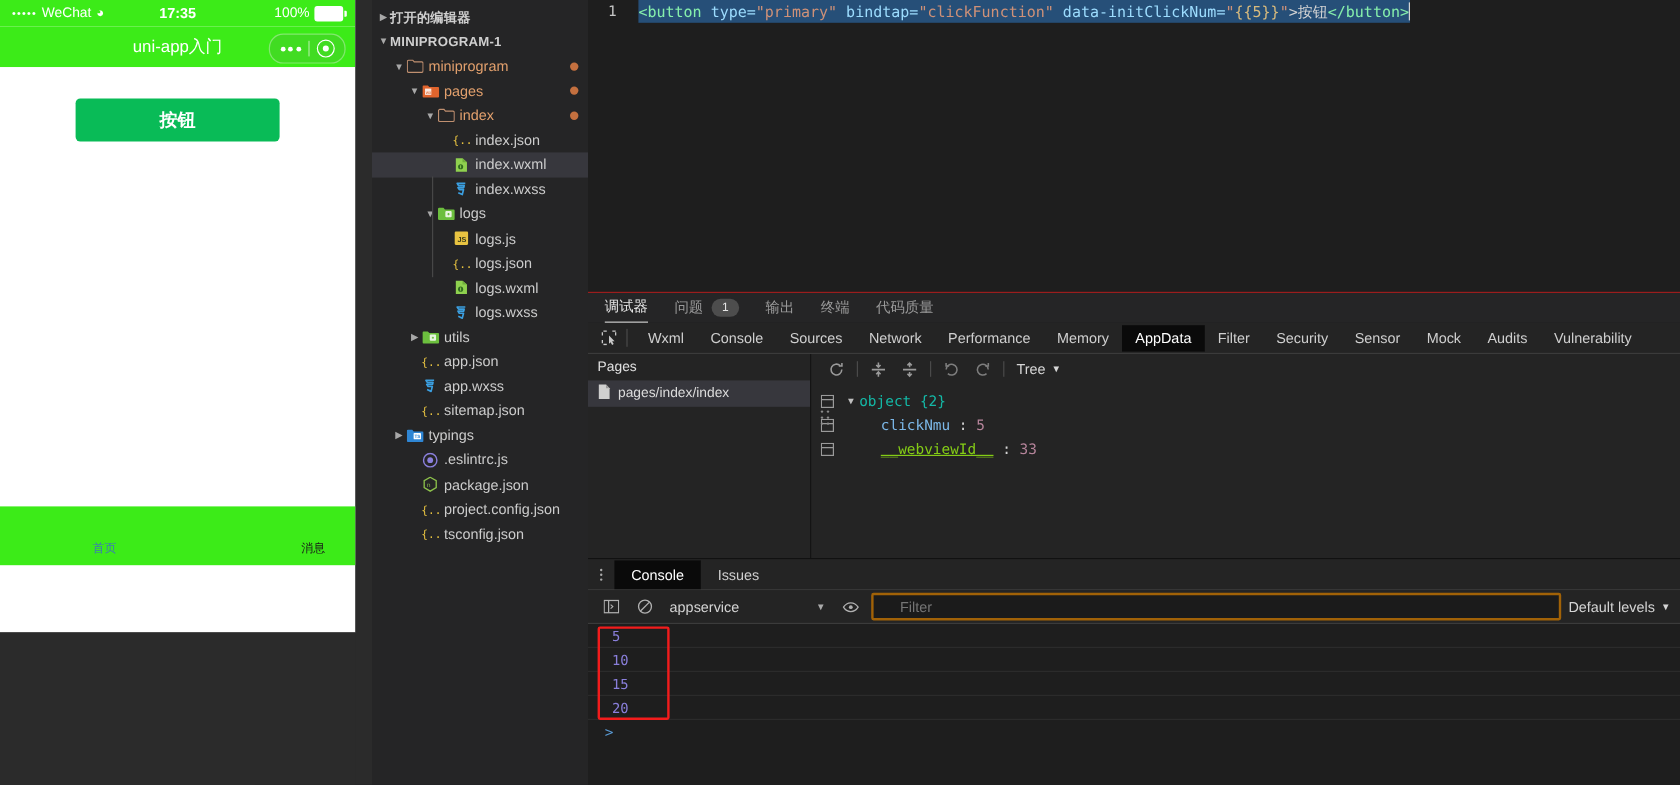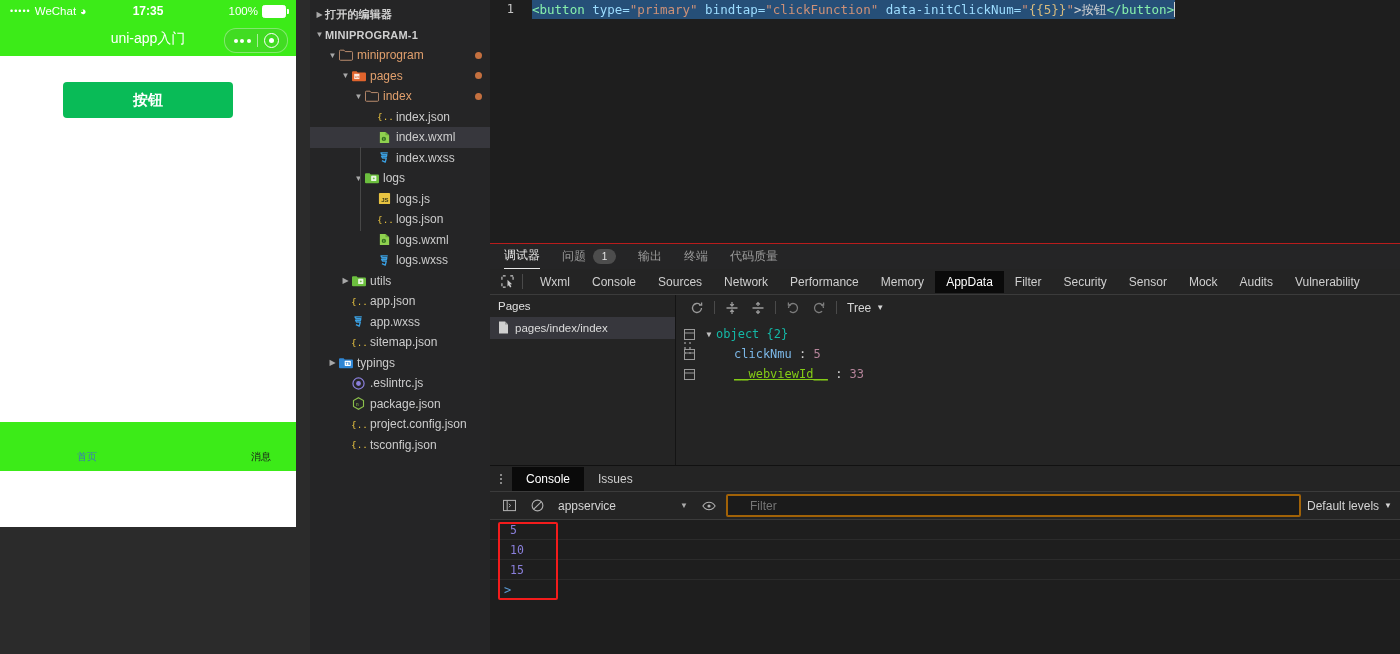--- a/index.html
+++ b/index.html
@@ -592,20 +592,23 @@
         <div id="logs-host">
             <div class="logrow">
               <span>5</span>
             </div>
             <div class="logrow">
               <span>10</span>
             </div>
             <div class="logrow">
               <span>15</span>
             </div>
+            <div class="logrow">
+              <span>20</span>
+            </div>
           </div>
         <div class="prompt">&gt;</div>
         <div class="annot" id="annot" style="left: 8px; top: 2px; width: 56px; height: 74px; border-color: rgb(243, 28, 28);"></div>
       </div>
     </div>
 
   </div>
 </div>
 
 </body></html>

